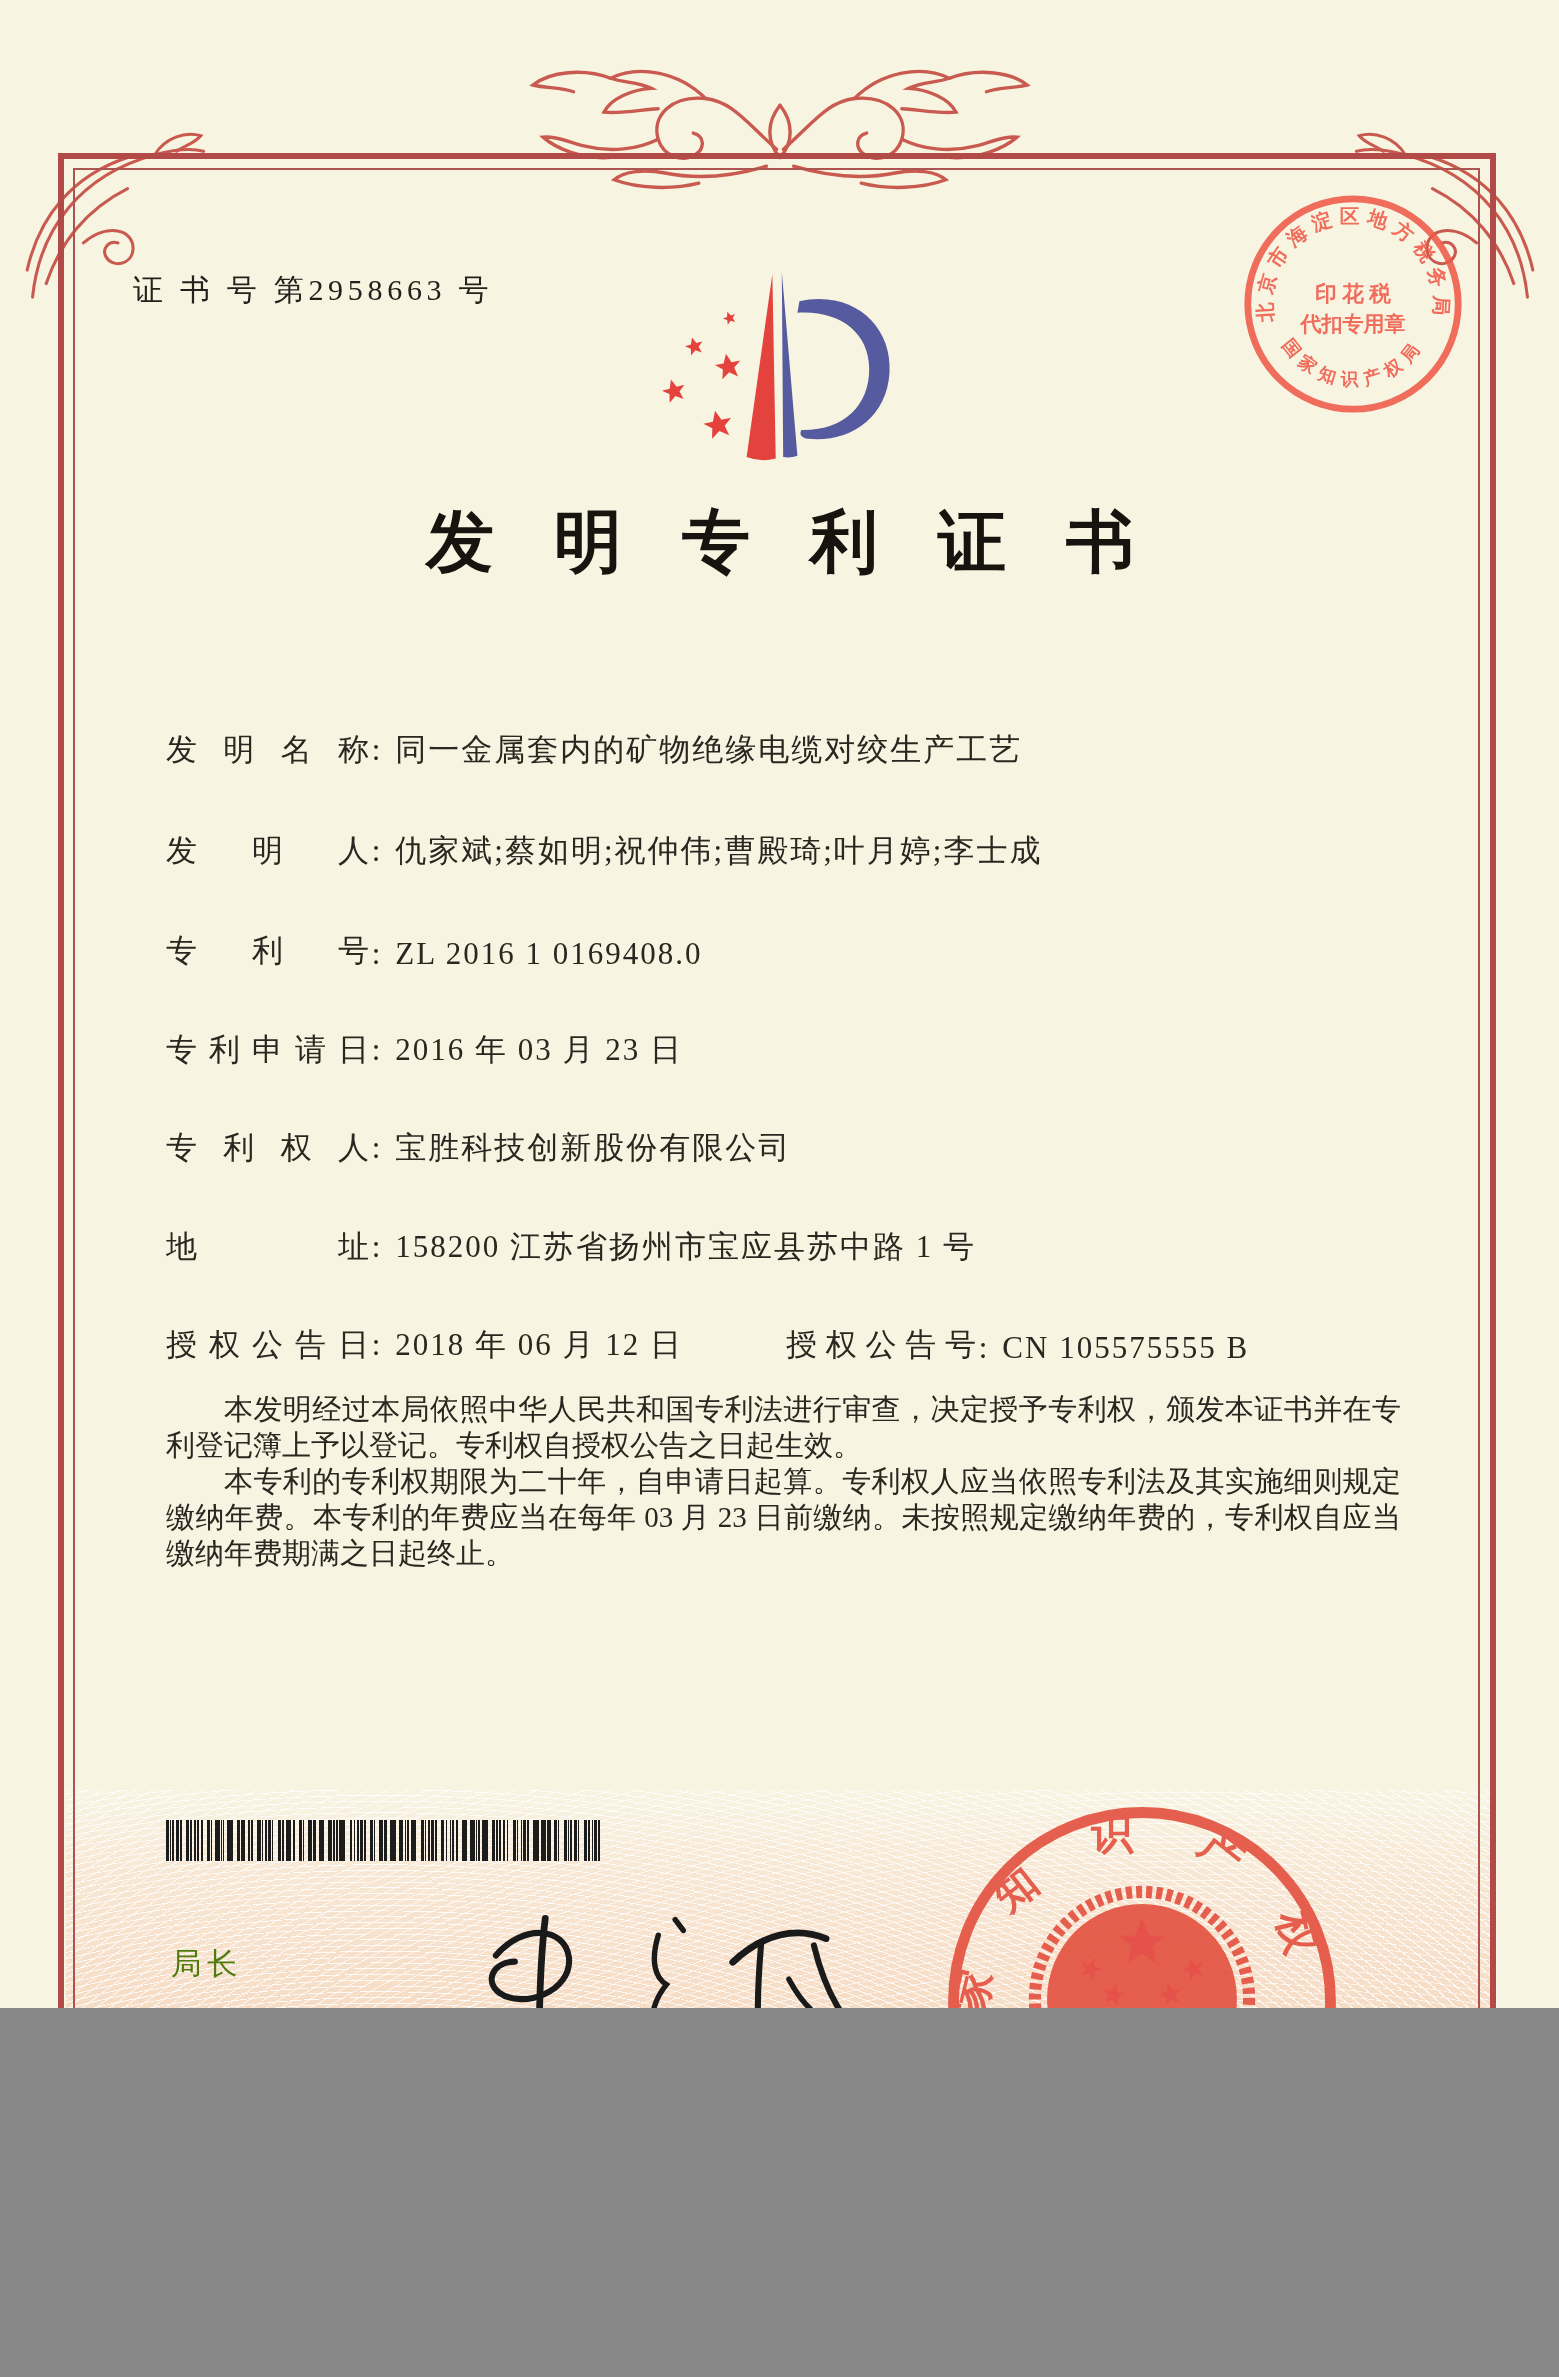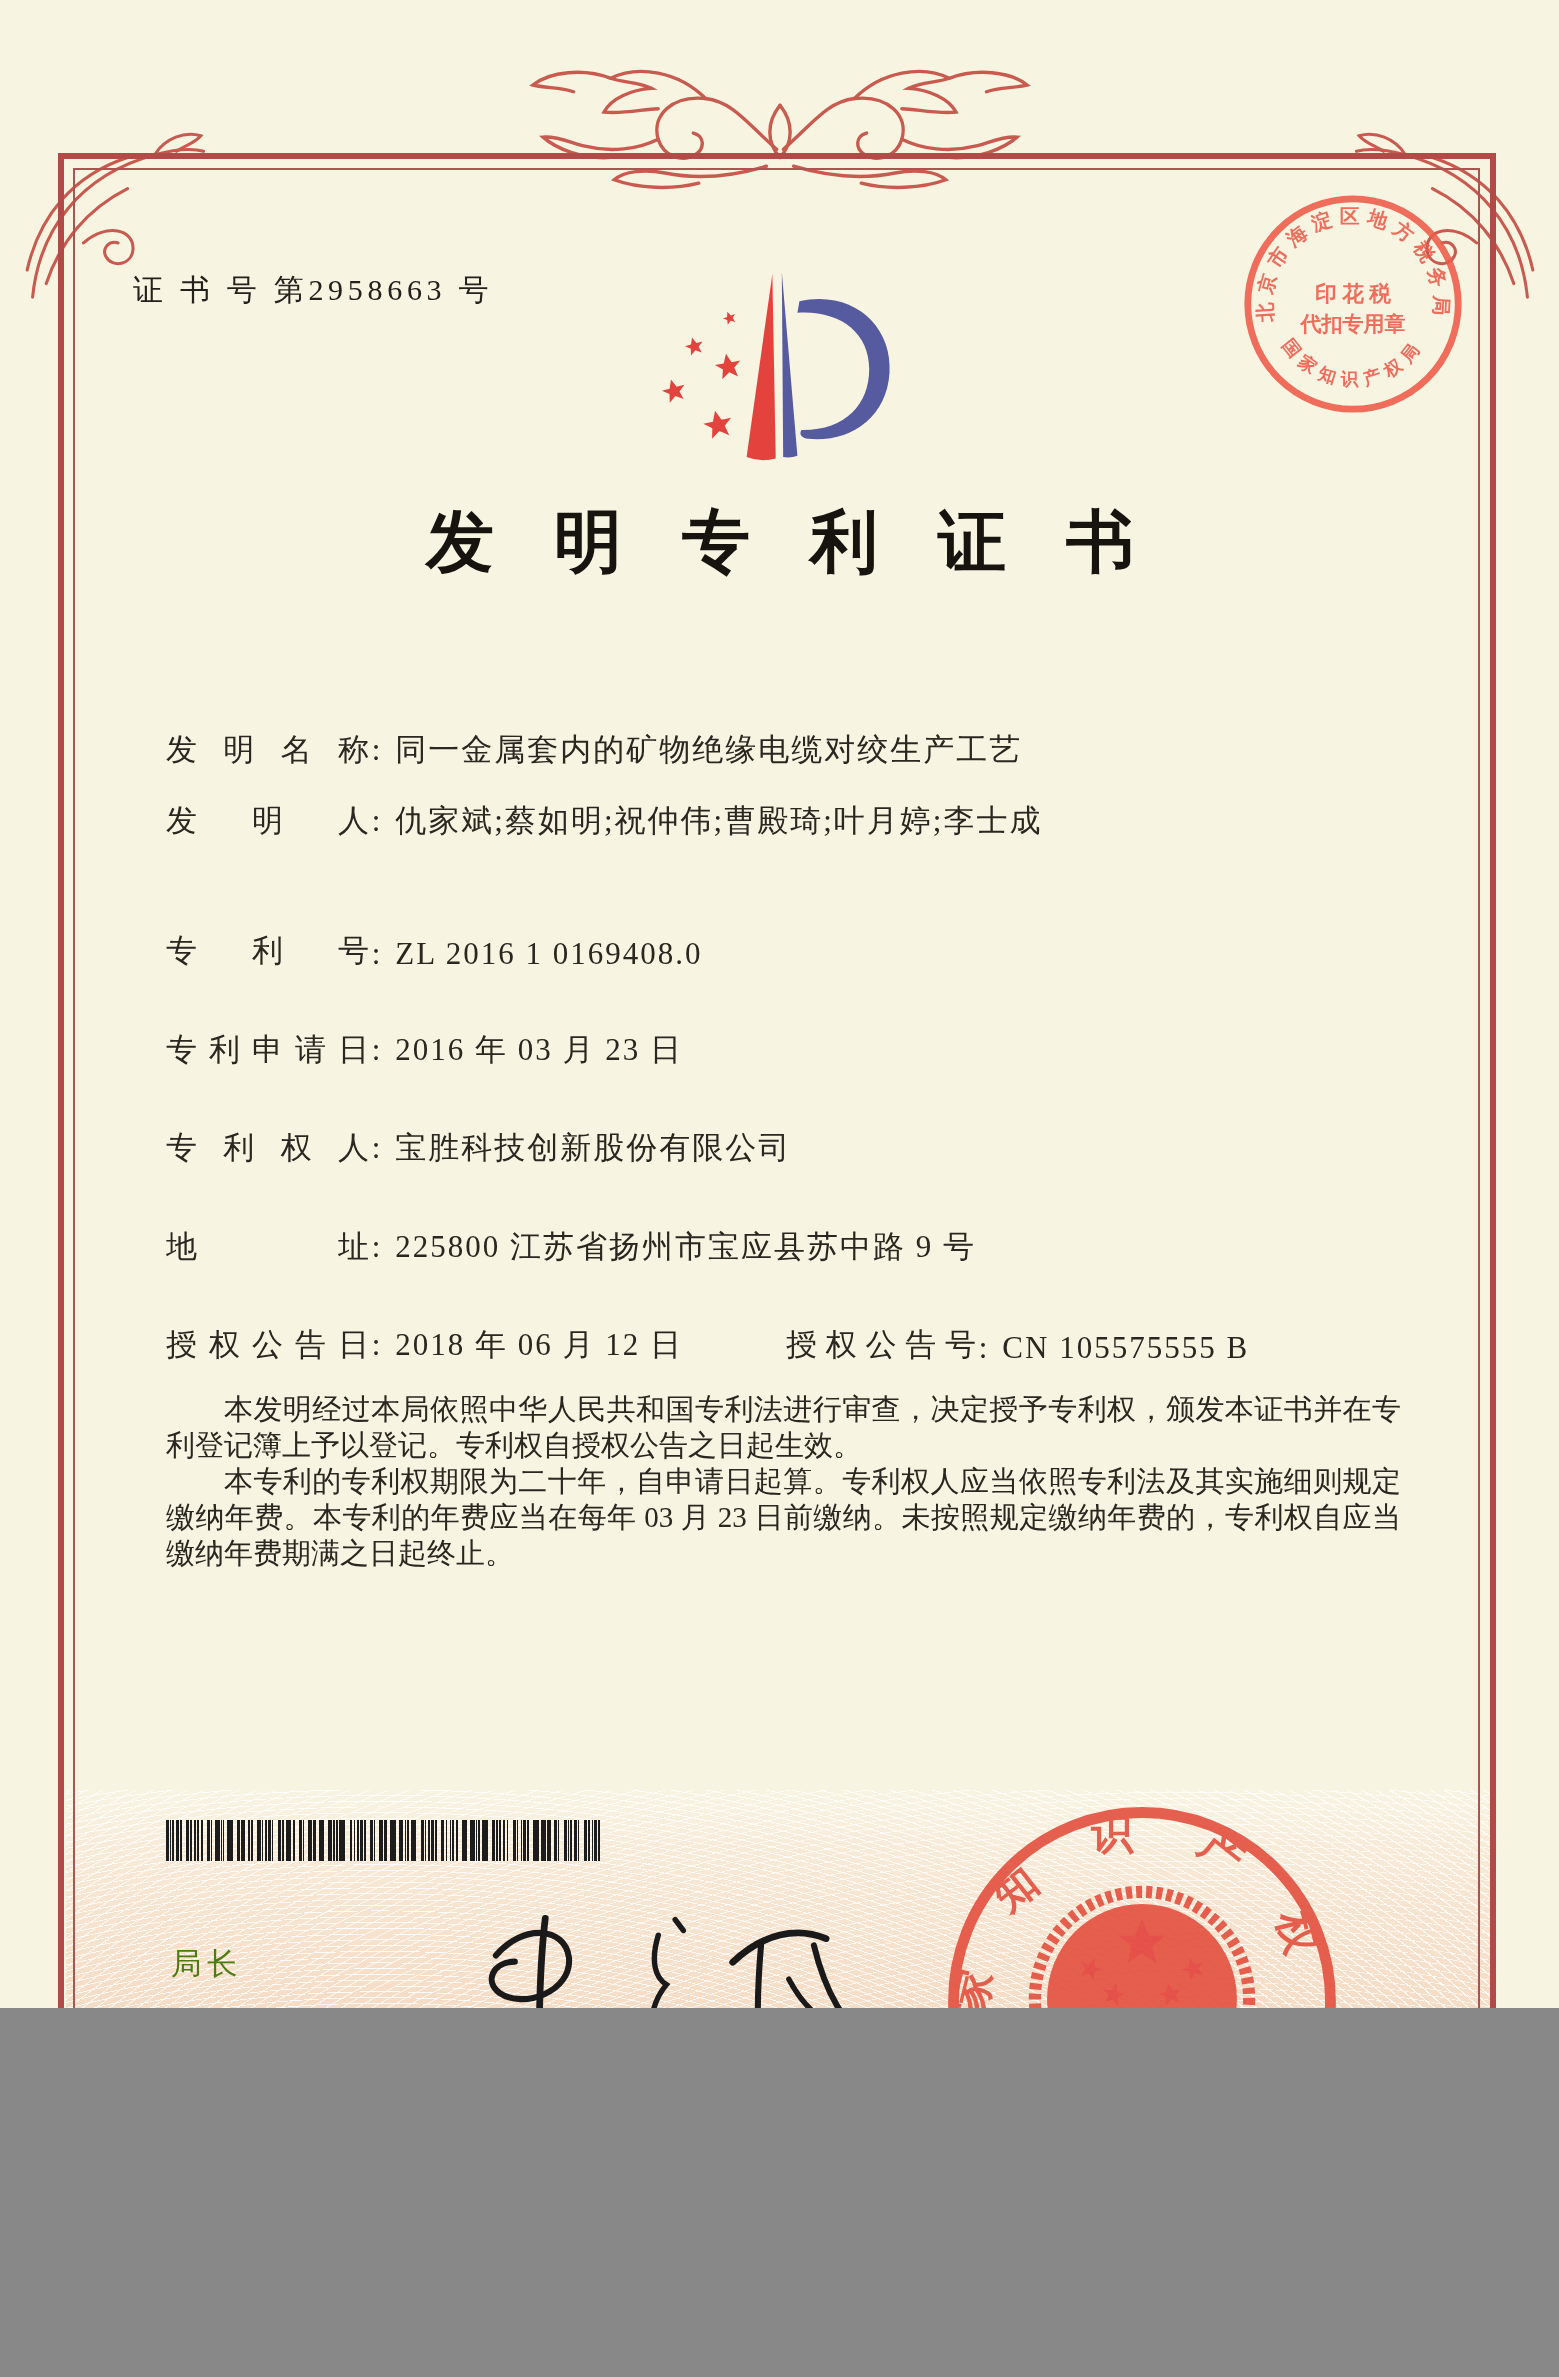--- a/index.html
+++ b/index.html
@@ -144,34 +144,34 @@
       <text x="165" y="160" font-size="32" fill="#ef5a49" text-anchor="middle" font-weight="bold">印 花 税</text>
       <text x="165" y="205" font-size="31" fill="#ef5a49" text-anchor="middle" font-weight="bold">代扣专用章</text>
     </svg>
   </div>
 
   <div class="title">发明专利证书</div>
 
   <div class="row" style="top:729px">
     <span class="lbl">发明名称</span><span class="colon">:</span><span class="val">同一金属套内的矿物绝缘电缆对绞生产工艺</span>
   </div>
-  <div class="row" style="top:800px">
+  <div class="row" style="top:830px">
     <span class="lbl">发明人</span><span class="colon">:</span><span class="val">仇家斌;蔡如明;祝仲伟;曹殿琦;叶月婷;李士成</span>
   </div>
   <div class="row" style="top:930px">
     <span class="lbl">专利号</span><span class="colon">:</span><span class="val">ZL 2016 1 0169408.0</span>
   </div>
   <div class="row" style="top:1029px">
     <span class="lbl">专利申请日</span><span class="colon">:</span><span class="val">2016 年 03 月 23 日</span>
   </div>
   <div class="row" style="top:1127px">
     <span class="lbl">专利权人</span><span class="colon">:</span><span class="val">宝胜科技创新股份有限公司</span>
   </div>
   <div class="row" style="top:1226px">
-    <span class="lbl">地址</span><span class="colon">:</span><span class="val">225800 江苏省扬州市宝应县苏中路 9 号</span>
+    <span class="lbl">地址</span><span class="colon">:</span><span class="val">158200 江苏省扬州市宝应县苏中路 1 号</span>
   </div>
   <div class="row" style="top:1324px">
     <span class="lbl">授权公告日</span><span class="colon">:</span><span class="val">2018 年 06 月 12 日</span>
     <span class="pair2">
       <span class="lbl">授权公告号</span><span class="colon">:</span><span class="val">CN 105575555 B</span>
     </span>
   </div>
 
   <div class="paras">
     <p>本发明经过本局依照中华人民共和国专利法进行审查，决定授予专利权，颁发本证书并在专利登记簿上予以登记。专利权自授权公告之日起生效。</p>

